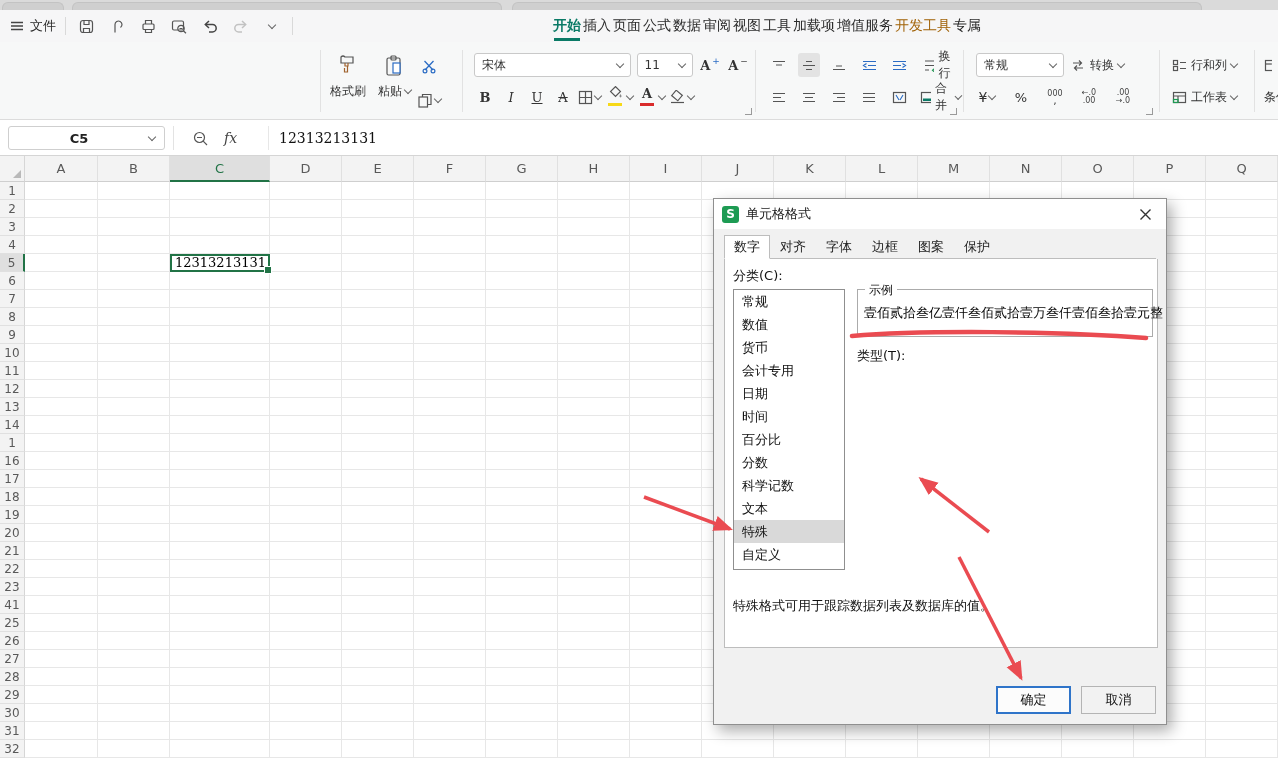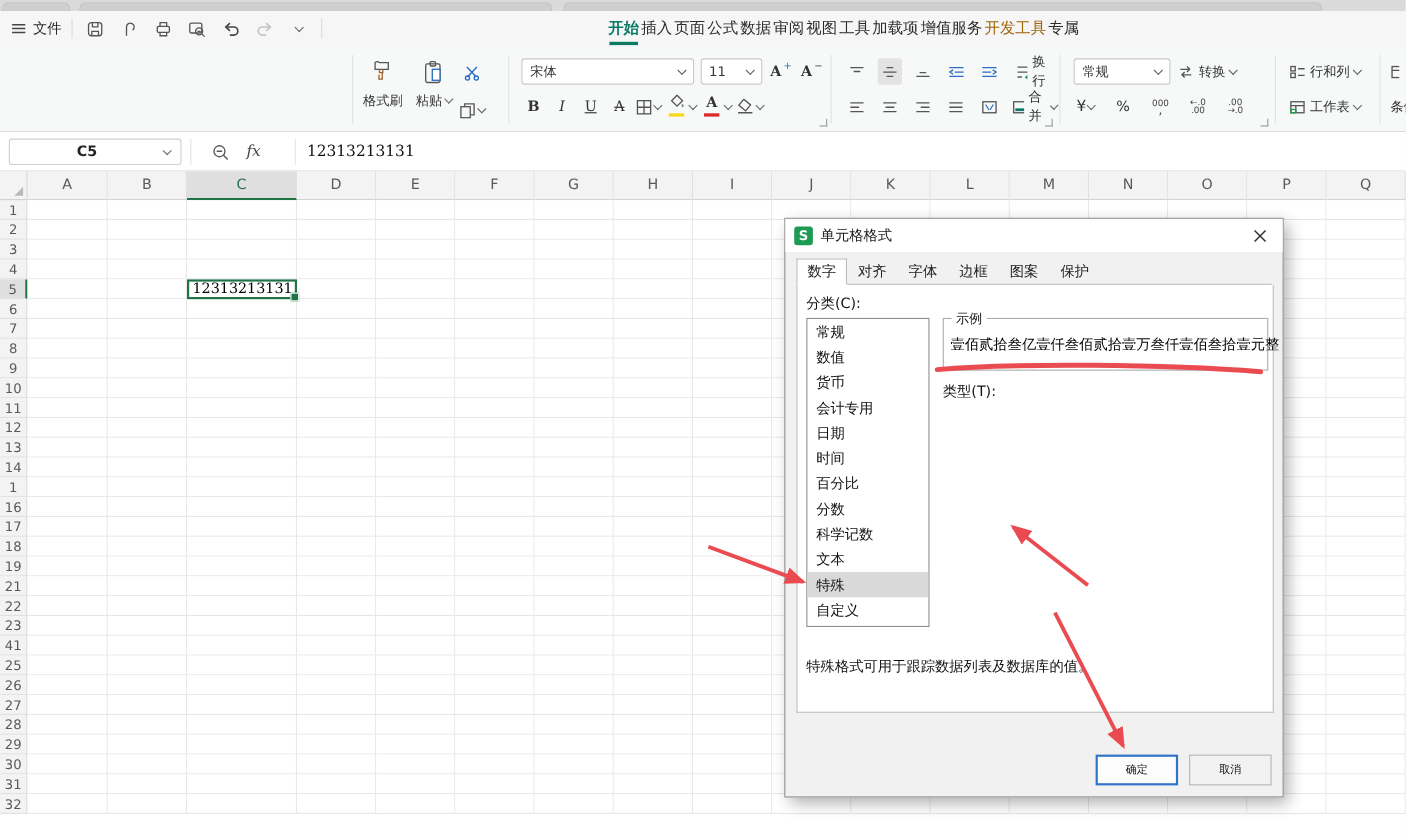--- a/index.html
+++ b/index.html
@@ -110,21 +110,21 @@
   .example-box .legend { position:absolute; left:7px; top:-8px; background:#fff; padding:0 4px; font-size:12px; color:#111; }
   .example-box .val { position:absolute; left:6px; top:14px; font-size:13px; color:#000; white-space:nowrap; }
   .type-label { position:absolute; left:132px; top:88px; font-size:13px; color:#111; }
   .type-list { position:absolute; left:132px; top:106px; width:286px; height:163px; border:1px solid #8f8f8f;
                background:#fff; overflow:hidden; }
   .type-item { height:22.7px; display:flex; align-items:center; padding-left:7px; font-size:13px; color:#111; }
   .type-item.sel { background:#efefef; outline:1px dotted #595959; outline-offset:-1px; }
   .dlg-desc { position:absolute; left:8px; top:338px; font-size:13px; color:#111; }
   .dlg-btns { position:absolute; left:0; right:10px; bottom:10px; height:28px; display:flex;
               justify-content:flex-end; gap:10px; }
-  .btn { width:75px; height:28px; display:flex; align-items:center; justify-content:center; font-size:10px; color:#111; }
+  .btn { width:75px; height:28px; display:flex; align-items:center; justify-content:center; font-size:13px; color:#111; }
   .btn.ok { background:#fcfcfc; border:2px solid #2f74c9; }
   .btn.cancel { background:#f2f2f2; border:1px solid #b4b4b4; }
 
   
   .annotations { position:absolute; inset:0; z-index:50; pointer-events:none; }
 </style>
 </head>
 <body>
 
 <div class="doctab-strip">
@@ -881,20 +881,40 @@
         <div class="cell" style="width: 72px;"></div>
         <div class="cell" style="width: 72px;"></div>
         <div class="cell" style="width: 72px;"></div>
         <div class="cell" style="width: 72px;"></div>
         <div class="cell" style="width: 72px;"></div>
         <div class="cell" style="width: 72px;"></div>
         <div class="cell" style="width: 72px;"></div>
         <div class="cell" style="width: 72px;"></div>
       </div>
       <div class="g-row">
+        <div class="rowh">20</div>
+        <div class="cell" style="width: 73px;"></div>
+        <div class="cell" style="width: 72px;"></div>
+        <div class="cell" style="width: 100px;"></div>
+        <div class="cell" style="width: 72px;"></div>
+        <div class="cell" style="width: 72px;"></div>
+        <div class="cell" style="width: 72px;"></div>
+        <div class="cell" style="width: 72px;"></div>
+        <div class="cell" style="width: 72px;"></div>
+        <div class="cell" style="width: 72px;"></div>
+        <div class="cell" style="width: 72px;"></div>
+        <div class="cell" style="width: 72px;"></div>
+        <div class="cell" style="width: 72px;"></div>
+        <div class="cell" style="width: 72px;"></div>
+        <div class="cell" style="width: 72px;"></div>
+        <div class="cell" style="width: 72px;"></div>
+        <div class="cell" style="width: 72px;"></div>
+        <div class="cell" style="width: 72px;"></div>
+      </div>
+      <div class="g-row">
         <div class="rowh">21</div>
         <div class="cell" style="width: 73px;"></div>
         <div class="cell" style="width: 72px;"></div>
         <div class="cell" style="width: 100px;"></div>
         <div class="cell" style="width: 72px;"></div>
         <div class="cell" style="width: 72px;"></div>
         <div class="cell" style="width: 72px;"></div>
         <div class="cell" style="width: 72px;"></div>
         <div class="cell" style="width: 72px;"></div>
         <div class="cell" style="width: 72px;"></div>

